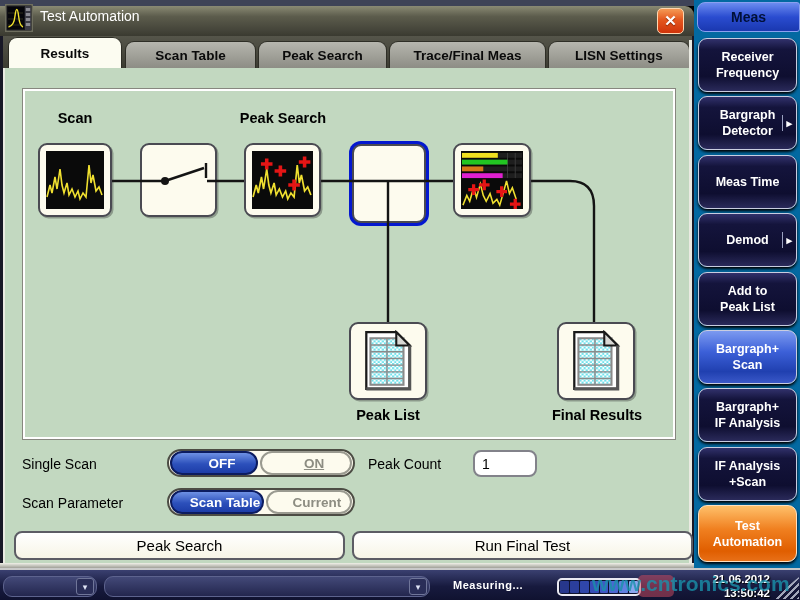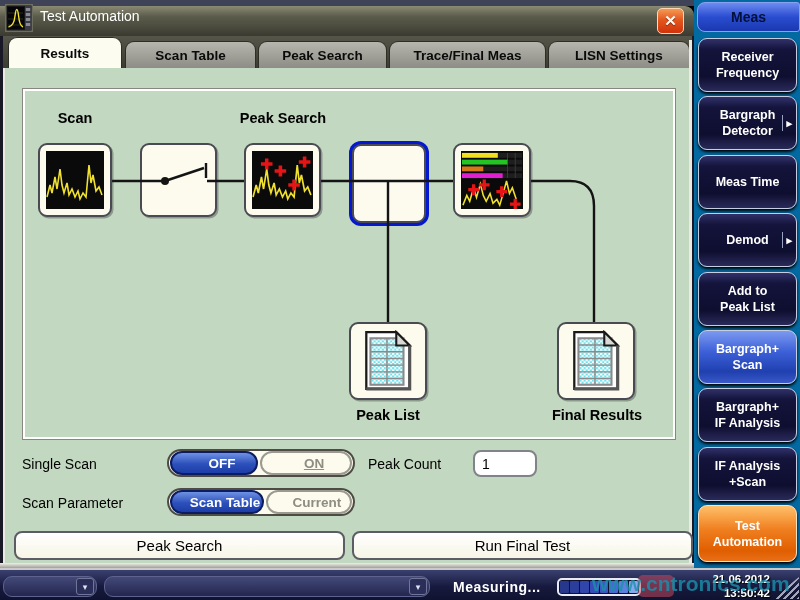--- a/index.html
+++ b/index.html
@@ -84,21 +84,21 @@
 
   
   .statusbar { position:absolute; left:0; top:568px; width:800px; height:32px;
     background:linear-gradient(#3a4070,#171a3e 55%,#101230); border-top:2px solid #c9c9c9; }
   .sb-seg { position:absolute; top:6px; height:21px; border-radius:9px;
     background:linear-gradient(#434978,#23264e); border:1px solid #5d638e; }
   .sb-mini { position:absolute; right:2px; top:1px; width:18px; height:17px;
     background:#2a2e58; border:1px solid #707699; border-radius:3px; color:#dfe3f5;
     font-size:9px; display:flex; align-items:center; justify-content:center; }
   .sb-status { position:absolute; left:453px; top:9px; color:#fff; font-weight:bold;
-    font-size:14px; letter-spacing:.5px; }
+    font-size:11px; letter-spacing:.5px; }
   .progress { position:absolute; left:557px; top:8px; width:84px; height:18px;
     border:2px solid #e9e9f2; border-radius:5px; background:#0e1230;
     display:flex; gap:1px; padding:1px; }
   .progress i { flex:1; border-radius:1px; }
   .progress i:nth-child(1){background:#27378c;} .progress i:nth-child(2){background:#2b3e9c;}
   .progress i:nth-child(3){background:#3046aa;} .progress i:nth-child(4){background:#374eb8;}
   .progress i:nth-child(5){background:#4058c6;} .progress i:nth-child(6){background:#4c68d2;}
   .progress i:nth-child(7){background:#6080e0;} .progress i:nth-child(8){background:#8aa6ee;}
   .sb-datetime { position:absolute; left:690px; top:2px; width:80px; text-align:right;
     color:#fff; font-weight:bold; font-size:11.5px; line-height:14px;

